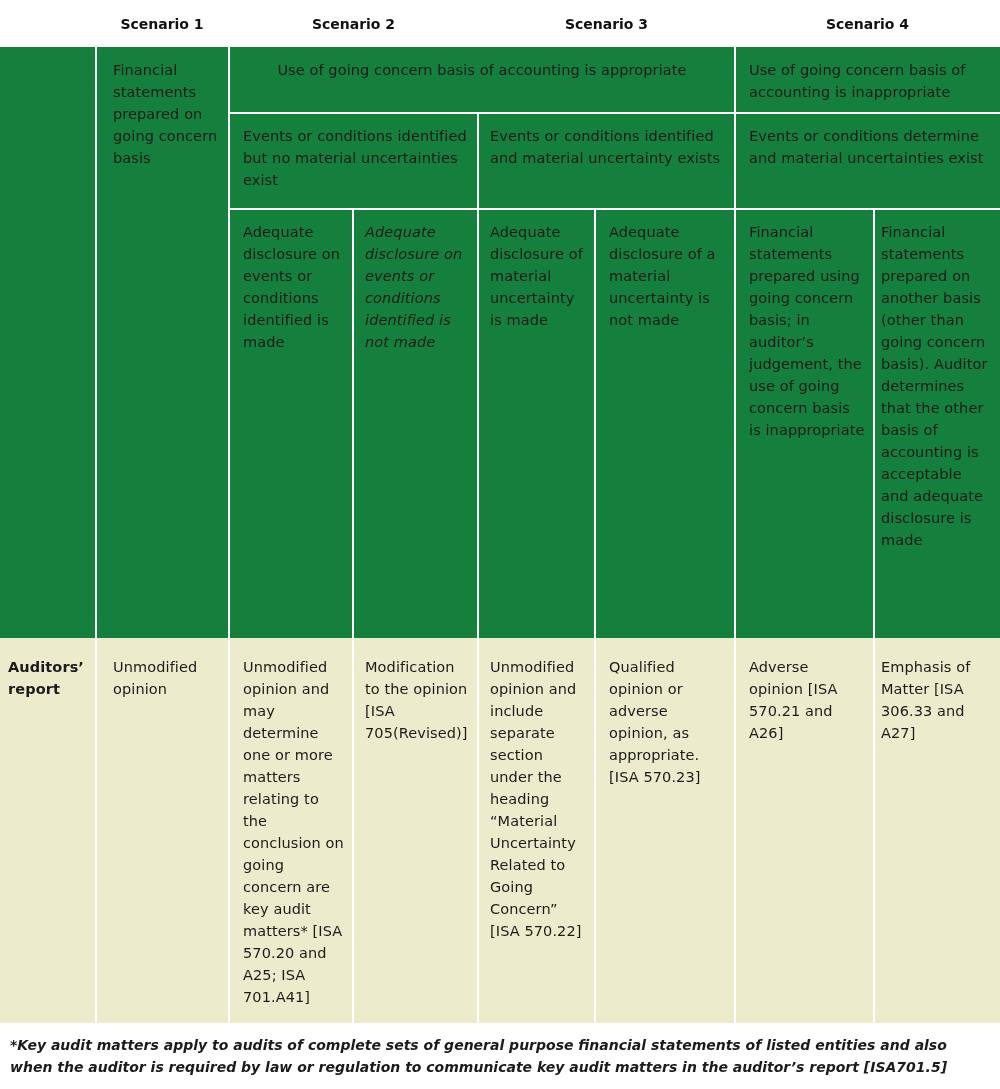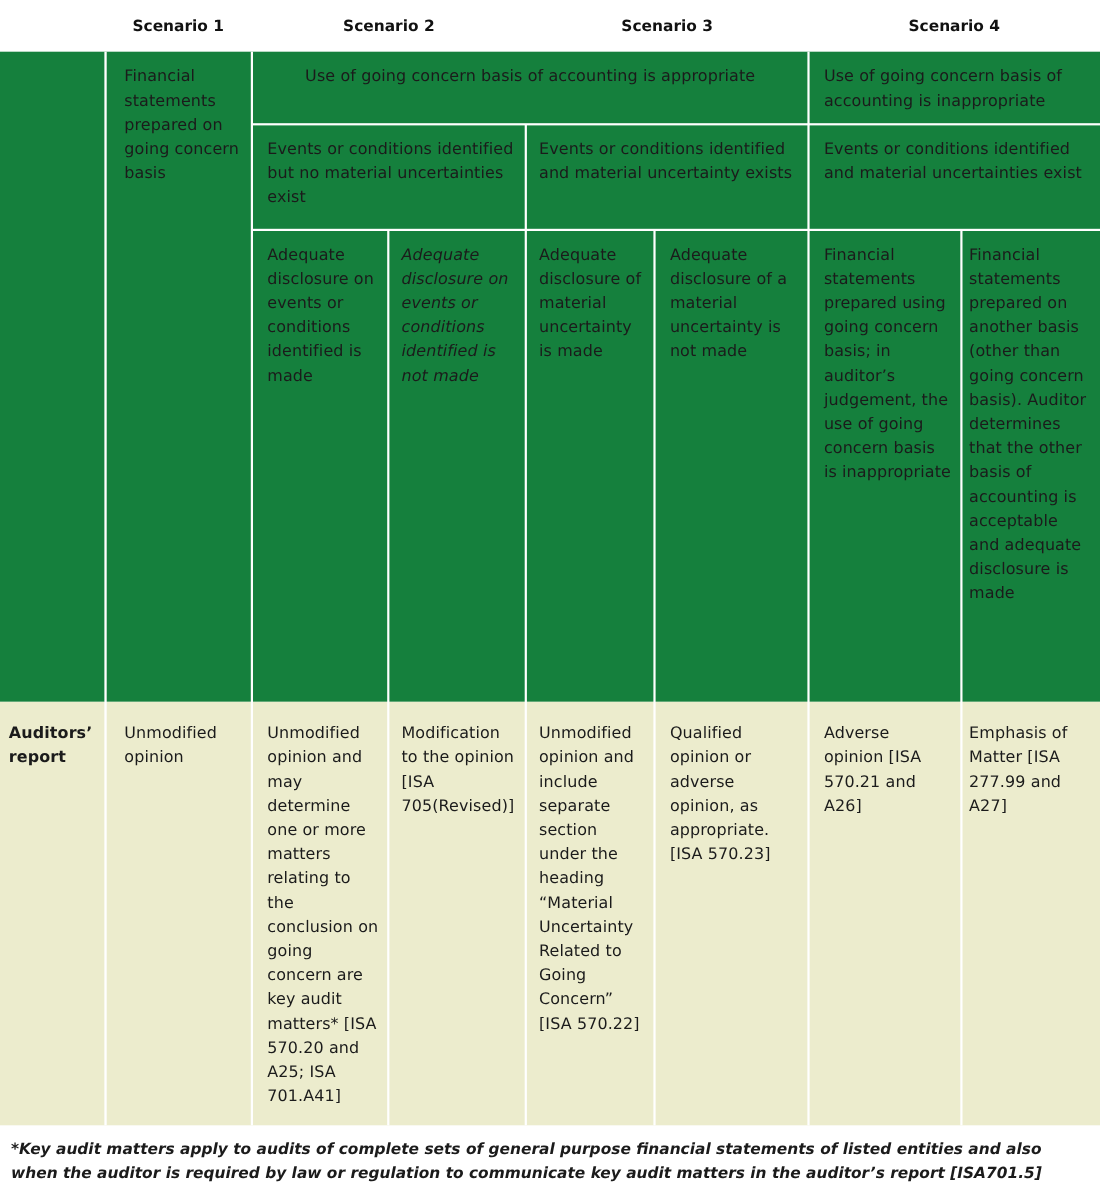--- a/index.html
+++ b/index.html
@@ -35,37 +35,37 @@
 
   <div class="cell g" style="left:0; top:47px; width:95px; height:591px;"></div>
 
   <div class="cell g" style="left:95px; top:47px; width:134px; height:591px; padding-left:18px;">Financial statements prepared on going concern basis</div>
 
   <div class="cell g center" style="left:229px; top:47px; width:506px; height:66px;">Use of going concern basis of accounting is appropriate</div>
   <div class="cell g" style="left:735px; top:47px; width:265px; height:66px;">Use of going concern basis of accounting is inappropriate</div>
 
   <div class="cell g" style="left:229px; top:113px; width:249px; height:96px;">Events or conditions identified but no material uncertainties exist</div>
   <div class="cell g" style="left:478px; top:113px; width:257px; height:96px; padding-left:12px;">Events or conditions identified and material uncertainty exists</div>
-  <div class="cell g" style="left:735px; top:113px; width:265px; height:96px;">Events or conditions identified and material uncertainties exist</div>
+  <div class="cell g" style="left:735px; top:113px; width:265px; height:96px;">Events or conditions determine and material uncertainties exist</div>
 
   <div class="cell g" style="left:229px; top:209px; width:124px; height:429px;">Adequate disclosure on events or conditions identified is made</div>
   <div class="cell g" style="left:353px; top:209px; width:125px; height:429px; padding-left:12px;font-style:italic;">Adequate disclosure on events or conditions identified is not made</div>
   <div class="cell g" style="left:478px; top:209px; width:117px; height:429px; padding-left:12px;">Adequate disclosure of material uncertainty is made</div>
   <div class="cell g" style="left:595px; top:209px; width:140px; height:429px;">Adequate disclosure of a material uncertainty is not made</div>
   <div class="cell g" style="left:735px; top:209px; width:139px; height:429px;">Financial statements prepared using going concern basis; in auditor’s judgement, the use of going concern basis is inappropriate</div>
   <div class="cell g" style="left:874px; top:209px; width:126px; height:429px; padding-left:7px;">Financial statements prepared on another basis (other than going concern basis). Auditor determines that the other basis of accounting is acceptable and adequate disclosure is made</div>
 
   <div class="cell y bold" style="left:0; top:638px; width:95px; height:385px; padding-left:8px; padding-top:18px;">Auditors’ report</div>
   <div class="cell y" style="left:95px; top:638px; width:134px; height:385px; padding-left:18px; padding-top:18px;">Unmodified opinion</div>
   <div class="cell y" style="left:229px; top:638px; width:124px; height:385px; padding-top:18px;">Unmodified opinion and may determine one or more matters relating to the conclusion on going concern are key audit matters* [ISA 570.20 and A25; ISA 701.A41]</div>
   <div class="cell y" style="left:353px; top:638px; width:125px; height:385px; padding-left:12px; padding-top:18px;">Modification to the opinion [ISA 705(Revised)]</div>
   <div class="cell y" style="left:478px; top:638px; width:117px; height:385px; padding-left:12px; padding-top:18px;">Unmodified opinion and include separate section under the heading “Material Uncertainty Related to Going Concern” [ISA 570.22]</div>
   <div class="cell y" style="left:595px; top:638px; width:140px; height:385px; padding-top:18px;">Qualified opinion or adverse opinion, as appropriate. [ISA 570.23]</div>
   <div class="cell y" style="left:735px; top:638px; width:139px; height:385px; padding-top:18px;">Adverse opinion [ISA 570.21 and A26]</div>
-  <div class="cell y" style="left:874px; top:638px; width:126px; height:385px; padding-left:7px; padding-top:18px;">Emphasis of Matter [ISA 277.99 and A27]</div>
+  <div class="cell y" style="left:874px; top:638px; width:126px; height:385px; padding-left:7px; padding-top:18px;">Emphasis of Matter [ISA 306.33 and A27]</div>
 
   <div class="line-v" style="left:95px; top:47px; height:976px;"></div>
   <div class="line-v" style="left:228px; top:47px; height:976px;"></div>
   <div class="line-v" style="left:352px; top:209px; height:814px;"></div>
   <div class="line-v" style="left:477px; top:113px; height:910px;"></div>
   <div class="line-v" style="left:594px; top:209px; height:814px;"></div>
   <div class="line-v" style="left:734px; top:47px; height:976px;"></div>
   <div class="line-v" style="left:873px; top:209px; height:814px;"></div>
 
   <div class="line-h" style="left:229px; top:112px; width:771px;"></div>

